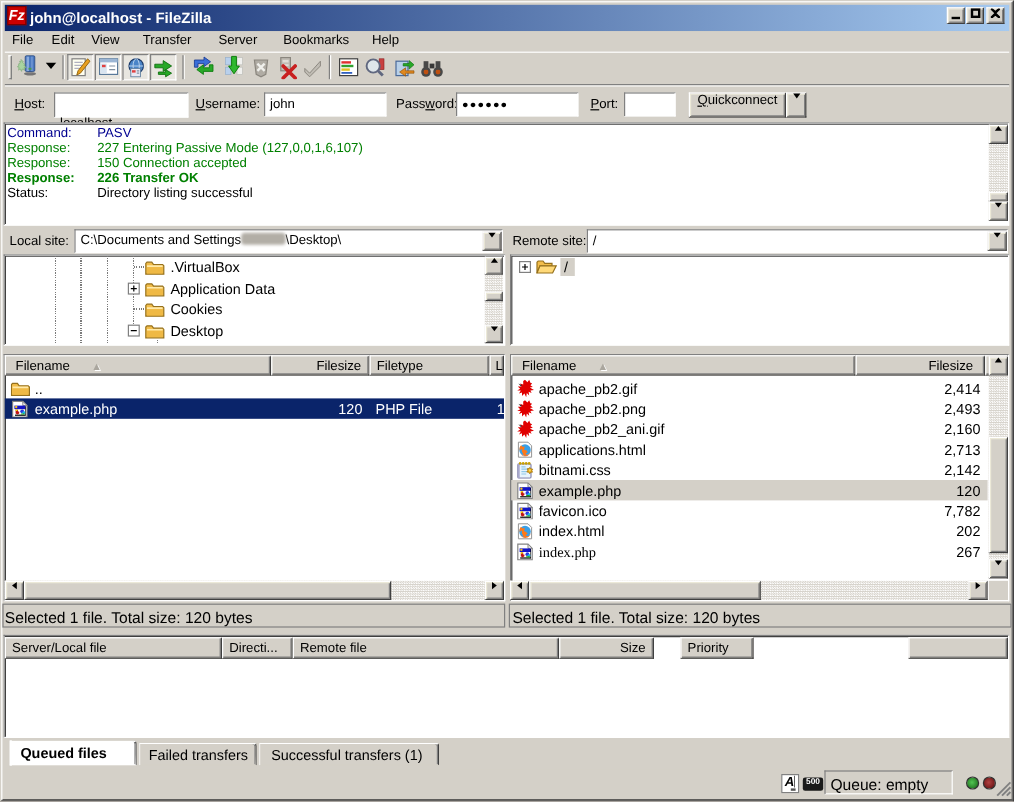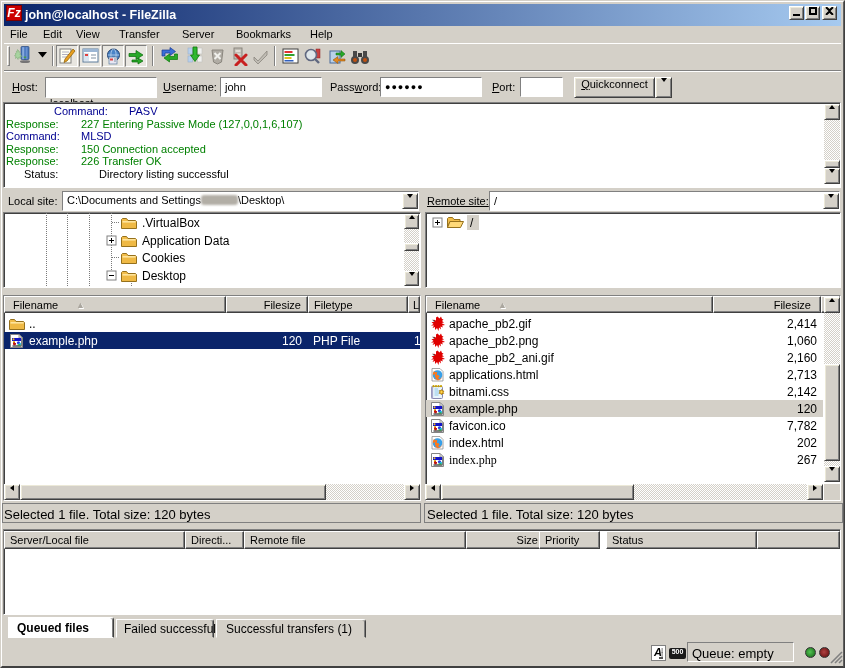--- a/index.html
+++ b/index.html
@@ -181,26 +181,25 @@
 <div class="abs raised ctr" style="left:574px;top:77px;width:81px;height:21px;">
     <span><span style="text-decoration:underline">Q</span>uickconnect</span>
   </div>
 <div class="abs raised ctr" style="left:655px;top:77px;width:17px;height:21px;">
     <div class="arrow-dn"></div>
   </div>
 
 
 <div class="abs sunken" style="left:3px;top:102px;width:838px;height:86px;"></div>
 <div class="abs" style="left:6px;top:105px;width:800px;">
-  <div style="height:12.5px;color:#000090;margin-left:48px;"><span style="display:inline-block;width:75px;">Command:</span>PASV</div>
+  <div style="height:12.5px;color:#000090;"><span style="display:inline-block;width:75px;">Command:</span>PASV</div>
   <div style="height:12.5px;color:#008000;"><span style="display:inline-block;width:75px;">Response:</span>227 Entering Passive Mode (127,0,0,1,6,107)</div>
-  <div style="height:12.5px;color:#000090;"><span style="display:inline-block;width:75px;">Command:</span>MLSD</div>
   <div style="height:12.5px;color:#008000;"><span style="display:inline-block;width:75px;">Response:</span>150 Connection accepted</div>
-  <div style="height:12.5px;color:#008000;"><span style="display:inline-block;width:75px;">Response:</span>226 Transfer OK</div>
-  <div style="height:12.5px;color:#000;margin-left:18px;"><span style="display:inline-block;width:75px;color:#000;">Status:</span>Directory listing successful</div>
+  <div style="height:12.5px;color:#008000;font-weight:bold;"><span style="display:inline-block;width:75px;">Response:</span>226 Transfer OK</div>
+  <div style="height:12.5px;color:#000;"><span style="display:inline-block;width:75px;color:#000;">Status:</span>Directory listing successful</div>
 </div>
 
 <div class="abs raised ctr" style="left:824px;top:104px;width:16px;height:16px;">
     <div class="arrow-up"></div>
   </div>
 <div class="abs track" style="left:824px;top:120px;width:16px;height:48px;"></div>
 <div class="abs raised" style="left:824px;top:160px;width:16px;height:8px;"></div>
 <div class="abs raised ctr" style="left:824px;top:168px;width:16px;height:16px;">
     <div class="arrow-dn"></div>
   </div>
@@ -261,21 +260,21 @@
 <div class="abs raised ctr" style="left:404px;top:214px;width:15px;height:15px;">
     <div class="arrow-up"></div>
   </div>
 <div class="abs track" style="left:404px;top:229px;width:15px;height:42px;"></div>
 <div class="abs raised" style="left:404px;top:243px;width:15px;height:8px;"></div>
 <div class="abs raised ctr" style="left:404px;top:271px;width:15px;height:15px;">
     <div class="arrow-dn"></div>
   </div>
 
 
-<div class="abs" style="left:427px;top:195px;text-decoration:underline;">Remote site:</div>
+<div class="abs" style="left:427px;top:195px;">Remote site:</div>
 <div class="abs sunken2" style="left:489px;top:191px;width:351px;height:20px;padding:3px 0 0 4px;">/</div>
 <div class="abs raised ctr" style="left:823px;top:193px;width:16px;height:16px;">
     <div class="arrow-dn"></div>
   </div>
 
 
 <div class="abs sunken" style="left:425px;top:212px;width:416px;height:76px;"></div>
 <svg class="abs" style="left:425px;top:213px;" width="414" height="74" viewBox="0 0 414 74">
   <rect x="8" y="5" width="9" height="9" fill="#fff" stroke="#808080"></rect>
   <line x1="10" y1="9.5" x2="15" y2="9.5" stroke="#000"></line>
@@ -373,21 +372,21 @@
       <use href="#feather"></use>
     </svg>
   <div class="abs" style="left:23px;top:2px;">apache_pb2.gif</div>
   <div class="abs" style="left:291px;top:2px;width:100px;text-align:right;">2,414</div>
 </div>
 <div class="abs" style="left:426px;top:332px;width:397px;height:17px;font-size:12px;">
   <svg class="abs" style="left:4px;top:1px;" width="16" height="15" viewBox="0 0 15 15">
       <use href="#feather"></use>
     </svg>
   <div class="abs" style="left:23px;top:2px;">apache_pb2.png</div>
-  <div class="abs" style="left:291px;top:2px;width:100px;text-align:right;">1,060</div>
+  <div class="abs" style="left:291px;top:2px;width:100px;text-align:right;">2,493</div>
 </div>
 <div class="abs" style="left:426px;top:349px;width:397px;height:17px;font-size:12px;">
   <svg class="abs" style="left:4px;top:1px;" width="16" height="15" viewBox="0 0 15 15">
       <use href="#feather"></use>
     </svg>
   <div class="abs" style="left:23px;top:2px;">apache_pb2_ani.gif</div>
   <div class="abs" style="left:291px;top:2px;width:100px;text-align:right;">2,160</div>
 </div>
 <div class="abs" style="left:426px;top:366px;width:397px;height:17px;font-size:12px;">
   <svg class="abs" style="left:4px;top:1px;" width="15" height="15" viewBox="0 0 15 15">
@@ -454,31 +453,30 @@
 <div class="abs" style="left:424px;top:503px;width:419px;height:20px;border:1px solid #808080;background:#d4d0c8;"></div>
 <div class="abs" style="left:427px;top:507px;font-size:13px;">Selected 1 file. Total size: 120 bytes</div>
 
 
 <div class="abs sunken" style="left:3px;top:529px;width:838px;height:86px;"></div>
 <div class="abs" style="left:4px;top:531px;width:776px;height:18px;">
   <div class="hdrcell" style="left:0;width:181px;">Server/Local file</div>
   <div class="hdrcell" style="left:181px;width:59px;">Directi...</div>
   <div class="hdrcell" style="left:240px;width:222px;">Remote file</div>
   <div class="hdrcell" style="left:462px;width:79px;text-align:right;padding-right:6px;">Size</div>
-  <div class="hdrcell" style="left:535px;width:61px;">Priority</div>
-  <div class="hdrcell" style="left:602px;width:151px;">Status</div>
+  <div class="hdrcell" style="left:563px;width:61px;">Priority</div>
   <div class="hdrcell" style="left:753px;width:83px;"></div>
 </div>
 
 
 <div class="abs" style="left:8px;top:617px;width:106px;height:21px;background:#fff;border:1px solid;border-color:#fff #404040 #fff #fff;border-radius:0 3px 0 0;box-shadow:inset -1px 0 0 #808080;"></div>
 <div class="abs" style="left:8px;top:617px;width:2px;height:21px;background:#fff;"></div>
 <div class="abs" style="left:17px;top:621px;font-weight:bold;font-size:12px;">Queued files</div>
 <div class="abs" style="left:116px;top:619px;width:98px;height:19px;background:#d4d0c8;border:1px solid;border-color:#fff #404040 #d4d0c8 #fff;border-radius:0 3px 0 0;box-shadow:inset -1px 0 0 #808080;"></div>
-<div class="abs" style="left:124px;top:622px;font-size:12px;">Failed successful</div>
+<div class="abs" style="left:124px;top:622px;font-size:12px;">Failed transfers</div>
 <div class="abs" style="left:216px;top:619px;width:150px;height:19px;background:#d4d0c8;border:1px solid;border-color:#fff #404040 #d4d0c8 #fff;border-radius:0 3px 0 0;box-shadow:inset -1px 0 0 #808080;"></div>
 <div class="abs" style="left:226px;top:622px;font-size:12px;">Successful transfers (1)</div>
 
 
 <div class="abs" style="left:4px;top:641px;width:837px;height:23px;background:#d4d0c8;"></div>
 <div class="abs" style="left:651px;top:645px;width:15px;height:16px;background:#fff;border:1px solid #808080;font-weight:bold;font-size:11px;font-style:italic;padding-left:2px;">A<span style="position:absolute;right:2px;top:2px;font-size:6px;font-style:normal;color:#555;line-height:4px;">|<br>|</span><span style="position:absolute;right:2px;bottom:1px;width:4px;height:2px;background:#555;"></span></div>
 <div class="abs ctr" style="left:669px;top:648px;width:17px;height:11px;background:#1a1a1a;color:#fff;font-size:7px;font-weight:bold;border-radius:2px;">500</div>
 <div class="abs" style="left:687px;top:642px;width:107px;height:20px;border:1px solid;border-color:#808080 #fff #fff #808080;padding:3px 0 0 4px;font-size:13px;">Queue: empty</div>
 <div class="abs" style="left:805px;top:647px;width:11px;height:11px;border-radius:50%;background:radial-gradient(circle at 4px 4px,#52c452,#156015);border:1px solid #333;"></div>
 <div class="abs" style="left:819px;top:647px;width:11px;height:11px;border-radius:50%;background:radial-gradient(circle at 4px 4px,#b04040,#5a0a0a);border:1px solid #333;"></div>

